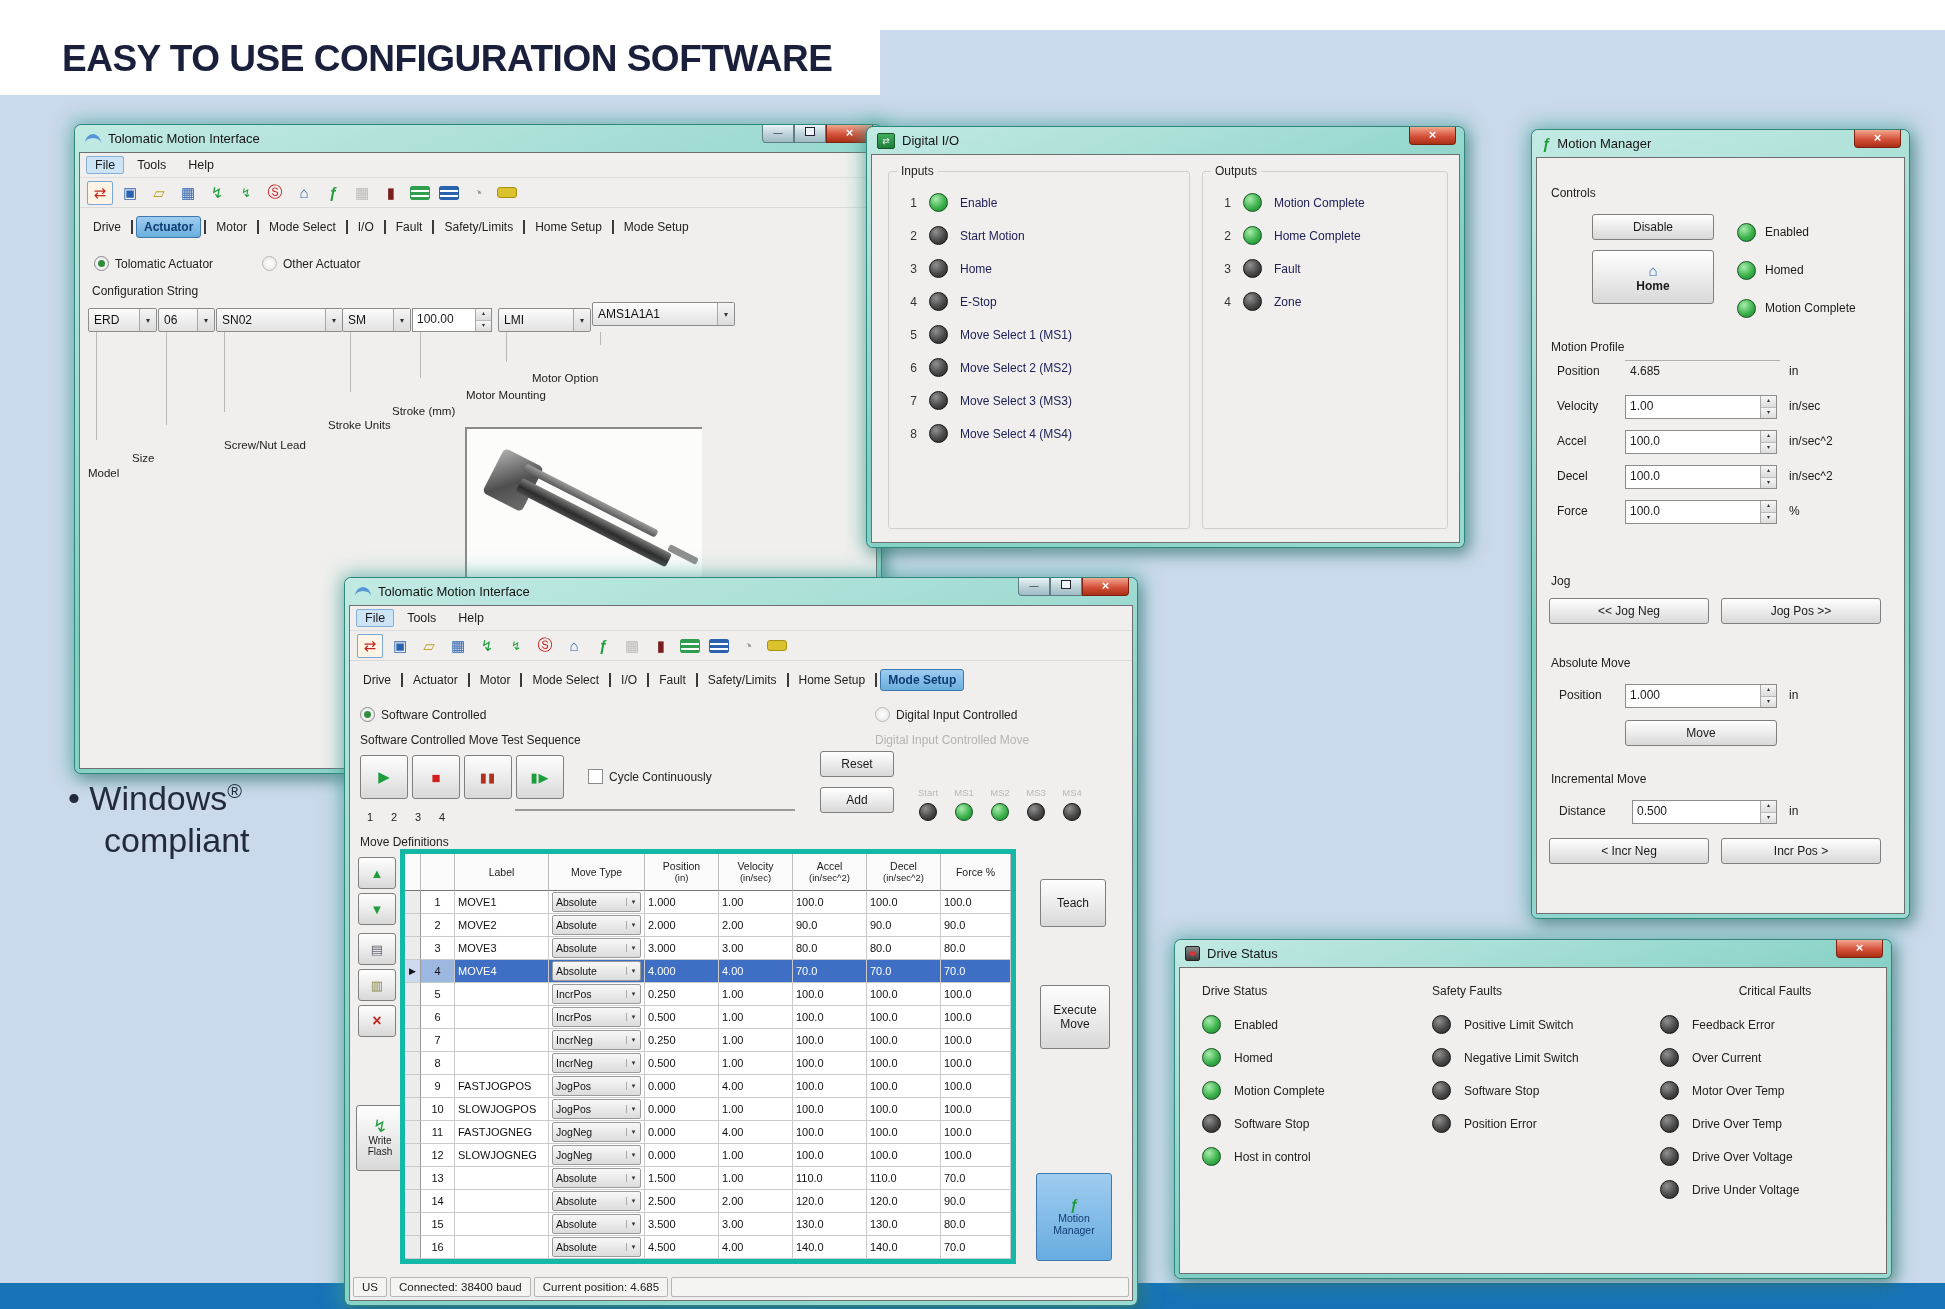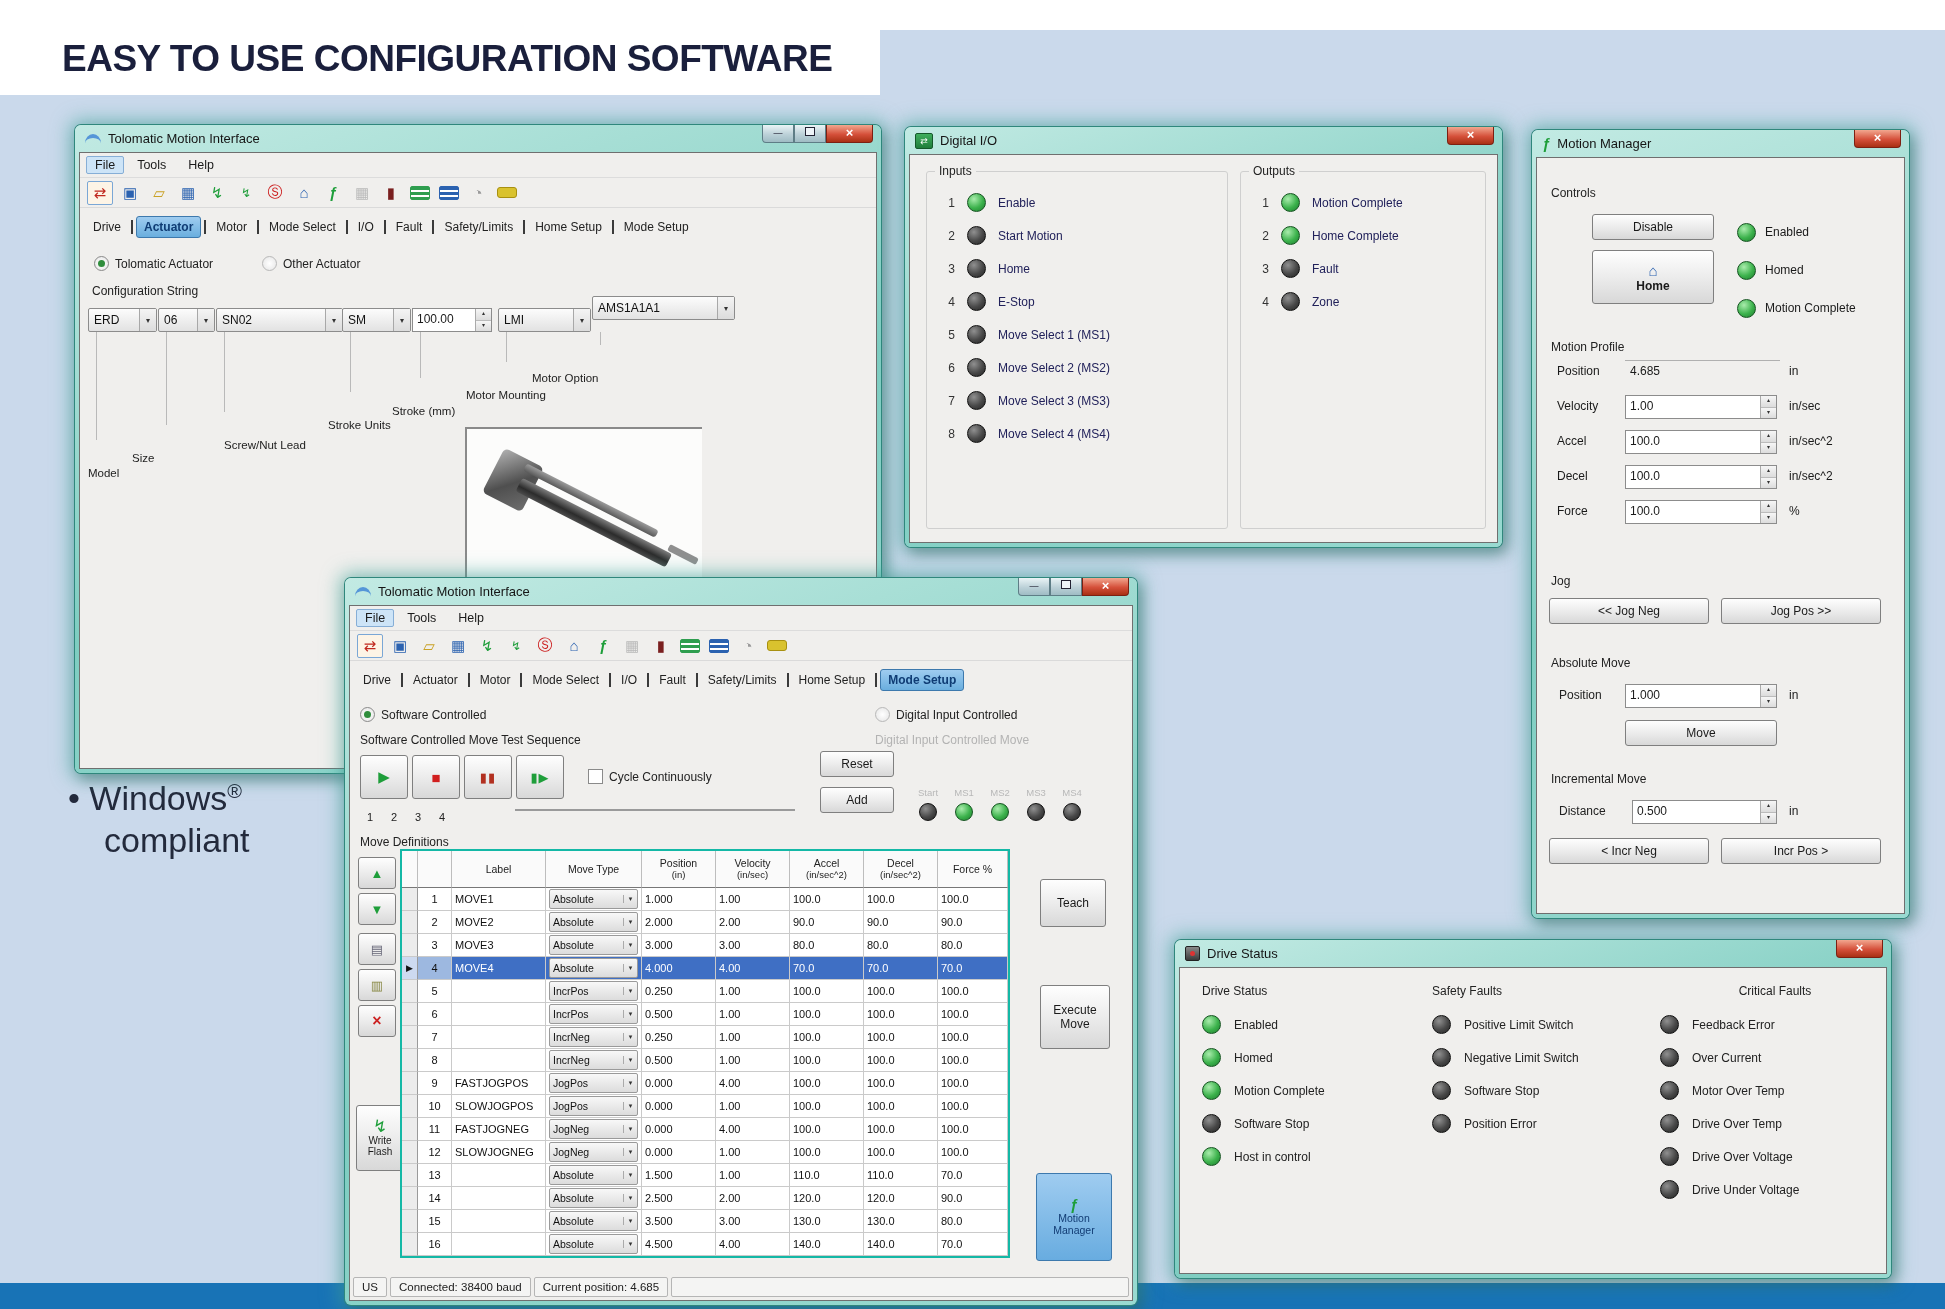--- a/index.html
+++ b/index.html
@@ -104,21 +104,21 @@
   .icon-paste::after{content:"▥";color:#884;}
   .icon-del::after{content:"×";color:#c22;font-weight:bold;font-size:16px;}
   .bolt{color:#1e9e3a;font-size:17px;line-height:16px;}
   .bolt::after{content:"↯";}
   .runner{color:#1e9e3a;font-style:italic;font-weight:bold;font-size:15px;line-height:14px;}
   .runner::after{content:"ƒ";}
 
   
   .mtable{position:absolute;left:50px;top:178px;display:grid;
           grid-template-columns:16px 34px 94px 96px 74px 74px 74px 74px 70px;
-          border:2px solid #14b8a6;background:#fff;}
+          border:5px solid #14b8a6;background:#fff;}
   .hc{border-right:1px solid #bdbdbd;border-bottom:1px solid #777;font-size:10.5px;display:flex;flex-direction:column;
       align-items:center;justify-content:center;height:36px;background:#fafafa;line-height:12px;color:#222;}
   .tc{border-right:1px solid #cacaca;border-bottom:1px solid #cacaca;font-size:11px;height:22px;display:flex;
       align-items:center;padding:0 3px;color:#111;background:#fff;overflow:hidden;white-space:nowrap;}
   .tc.mark{background:#ececec;border-right:1px solid #9a9a9a;justify-content:center;padding:0;font-size:9px;}
   .tc.num{justify-content:center;}
   .tc.selblue{background:#3f6fc4;color:#fff;}
   .tc.selnum{background:#9db8e0;}
   .tc.selmark{background:#cddaf0;}
   .mtd{display:flex;align-items:center;width:100%;height:18px;border:1px solid #9a9a9a;border-radius:2px;
@@ -271,31 +271,31 @@
           </span>
         </div>
         <div class="vline" style="left: 340px; top: 90px; height: 46px;"></div>
         <div class="flabel" style="left: 312px; top: 163px;">Stroke (mm)</div>
         <div class="dd" style="left: 418px; top: 66px; width: 86px;">
           <span>LMI</span>
           <span class="ddarrow"></span>
         </div>
         <div class="vline" style="left: 426px; top: 90px; height: 30px;"></div>
         <div class="flabel" style="left: 386px; top: 147px; text-align: center;">Motor Mounting</div>
-        <div class="dd" style="left: 512px; top: 54px; width: 136px; align-items: center;">
+        <div class="dd" style="left: 512px; top: 60px; width: 136px; align-items: center;">
           <span>AMS1A1A1</span>
           <span class="ddarrow"></span>
         </div>
         <div class="vline" style="left: 520px; top: 90px; height: 13px;"></div>
         <div class="flabel" style="left: 452px; top: 130px;">Motor Option</div>
       </div>
   </div>
 </div>
 
-<div class="win" style="left:905px;top:127px;width:597px;height:420px;z-index:2">
+<div class="win" style="left:867px;top:127px;width:597px;height:420px;z-index:2">
   <div class="tbar">
     <span class="dio-ico"></span>
     <span>Digital I/O</span>
   </div>
   <div class="caps">
       <div class="cap close"></div>
     </div>
   <div class="wbody">
     <div class="group" style="left:16px;top:16px;width:300px;height:356px">
       <span class="glabel">Inputs</span>

